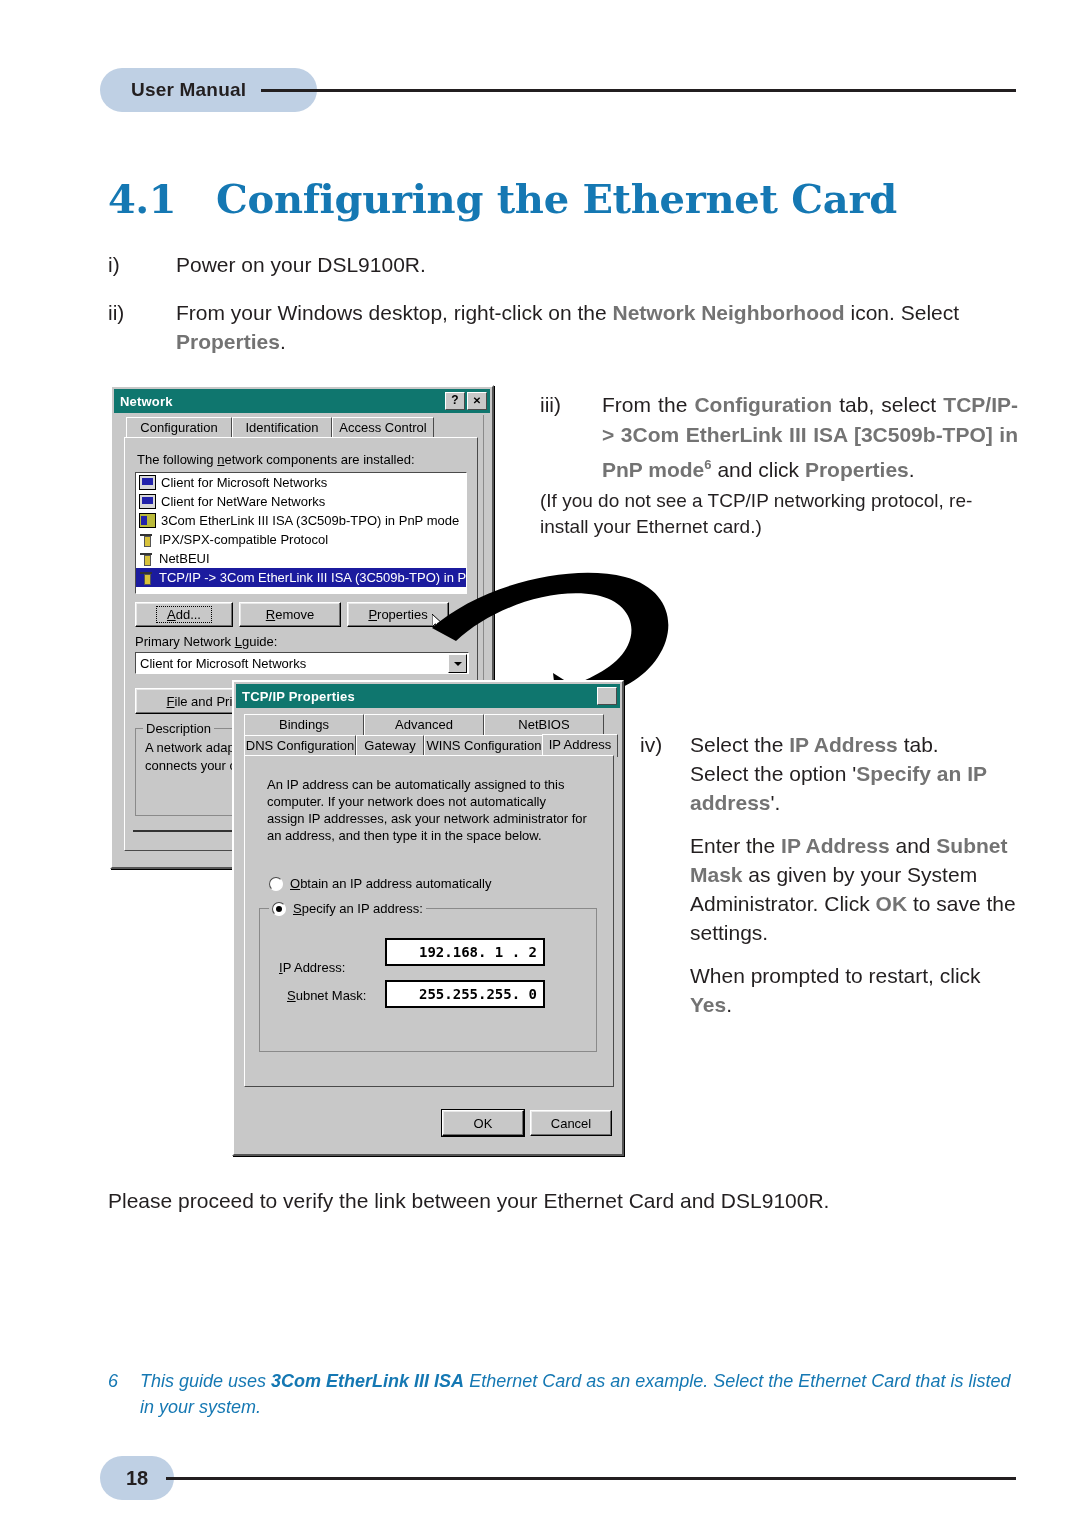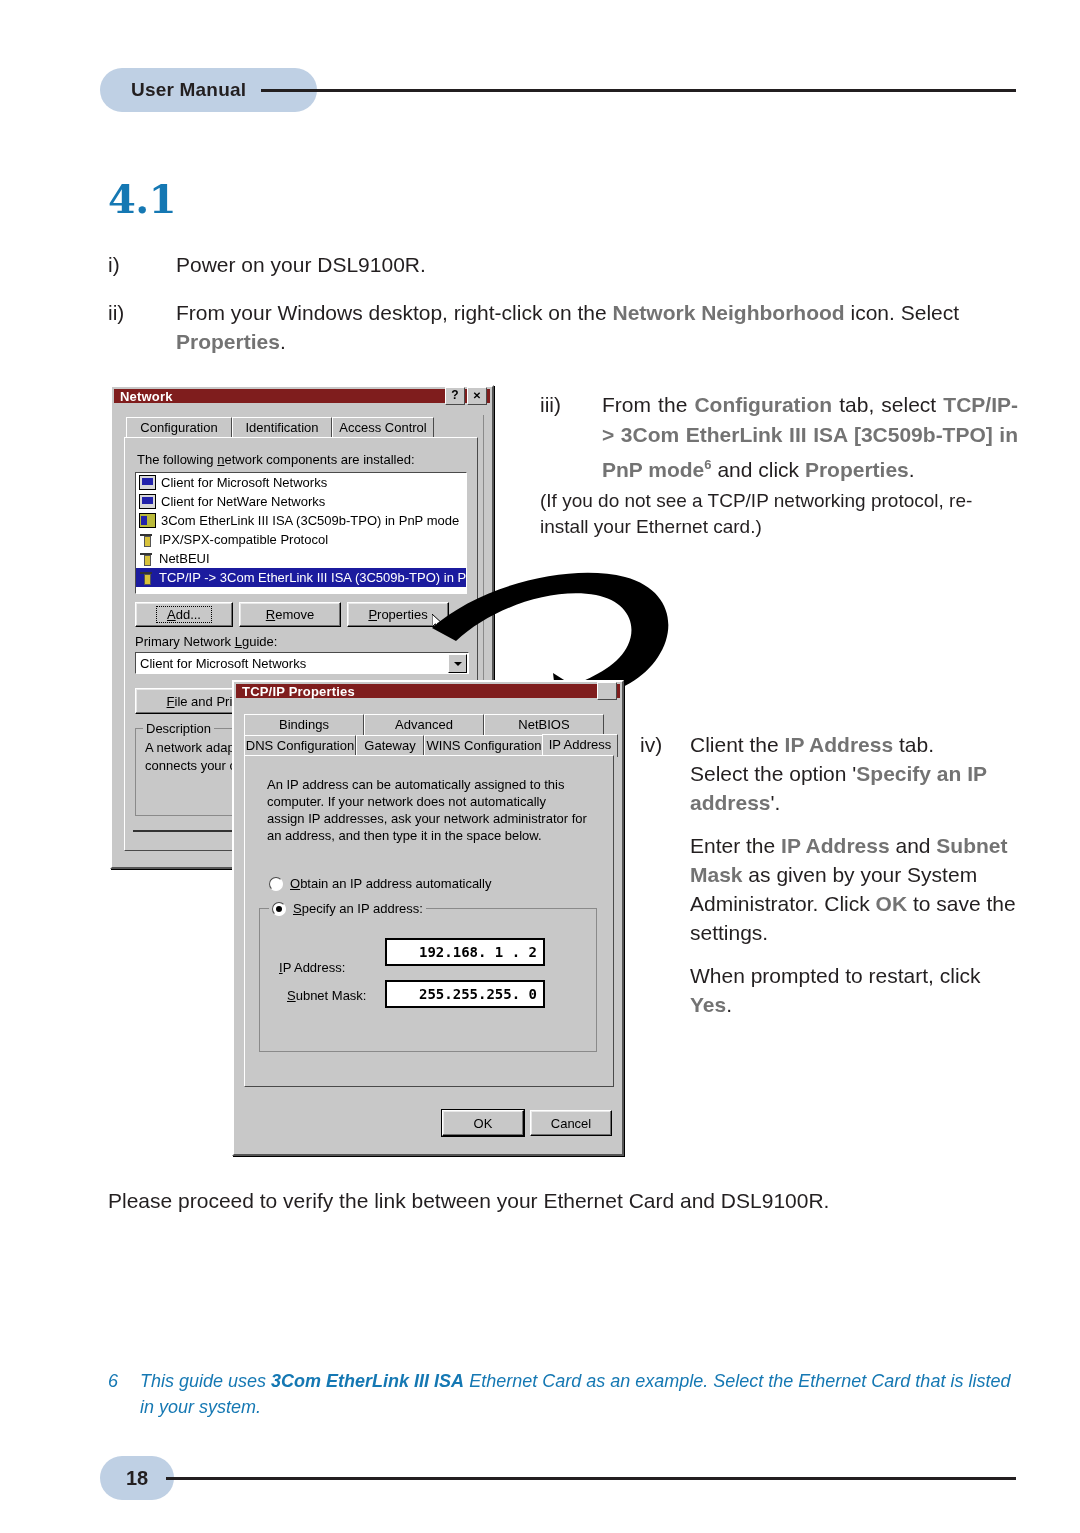--- a/index.html
+++ b/index.html
@@ -81,21 +81,21 @@
   
   .w95{
     font-family:"Liberation Sans", sans-serif;
     background:#c8c8c8;
     position:absolute;
     border-top:2px solid #ffffff;border-left:2px solid #ffffff;
     border-right:2px solid #555555;border-bottom:2px solid #555555;
     box-shadow:1px 1px 0 #000;
   }
   .w95-title{
-    height:14px;background:#7f1d1d;color:#ffffff;
+    height:24px;background:#0f766e;color:#ffffff;
     font-size:13px;font-weight:bold;
     display:flex;align-items:center;padding:0 3px;
     margin:2px 2px 0 2px;
   }
   .w95-title .t{flex:1;padding-left:3px;letter-spacing:0.2px;}
   .titlebtn{
     width:18px;height:16px;background:#c8c8c8;margin-left:2px;
     border-top:1px solid #fff;border-left:1px solid #fff;
     border-right:1px solid #4a4a4a;border-bottom:1px solid #4a4a4a;
     color:#000;font-size:12px;font-weight:bold;line-height:15px;text-align:center;
@@ -181,20 +181,21 @@
 <body>
 
 <div id="page-header">
   <div class="hdr-pill"></div>
   <div class="hdr-rule"></div>
   <div class="hdr-pill-label">User Manual</div>
 </div>
 
 <div id="section-title">
   <span class="sec-num">4.1</span>
+  <span class="sec-text">Configuring the Ethernet Card</span>
 </div>
 
 <div class="step" id="step-i">
   <span class="num">i)</span>
   <span class="txt"><span>Power on your DSL9100R.</span></span>
 </div>
 
 <div class="step" id="step-ii">
   <span class="num">ii)</span>
   <span class="txt">
@@ -205,21 +206,21 @@
 <div class="step" id="step-iii">
   <span class="num">iii)</span>
   <span class="txt">
     <span>From the </span><span class="b">Configuration</span><span> tab, select </span><span class="b">TCP/IP-&gt; 3Com EtherLink III ISA [3C509b-TPO] in PnP mode</span><sup style="font-size:13px;" class="b">6</sup><span> and click </span><span class="b">Properties</span><span>.</span>
   </span>
 </div>
 <div id="note-iii">(If you do not see a TCP/IP networking protocol, re-install your Ethernet card.)</div>
 
 <div id="step-iv">
   <span class="num">iv)</span>
-  <p class="para"><span>Client the </span><span class="b">IP Address</span><span> tab.</span><br><span>Select the option '</span><span class="b">Specify an IP address</span><span>'.</span></p>
+  <p class="para"><span>Select the </span><span class="b">IP Address</span><span> tab.</span><br><span>Select the option '</span><span class="b">Specify an IP address</span><span>'.</span></p>
   <p class="para"><span>Enter the </span><span class="b">IP Address</span><span> and </span><span class="b">Subnet Mask</span><span> as given by your System Administrator. Click </span><span class="b">OK</span><span> to save the settings.</span></p>
   <p class="para"><span>When prompted to restart, click </span><span class="b">Yes</span><span>.</span></p>
 </div>
 
 <div class="w95" id="network-dialog" style="left:110px;top:385px;width:380px;height:480px;">
   <div class="w95-title">
     <span class="t">Network</span>
     <span class="titlebtn">?</span>
     <span class="titlebtn" style="font-size:10px;">✕</span>
   </div>

